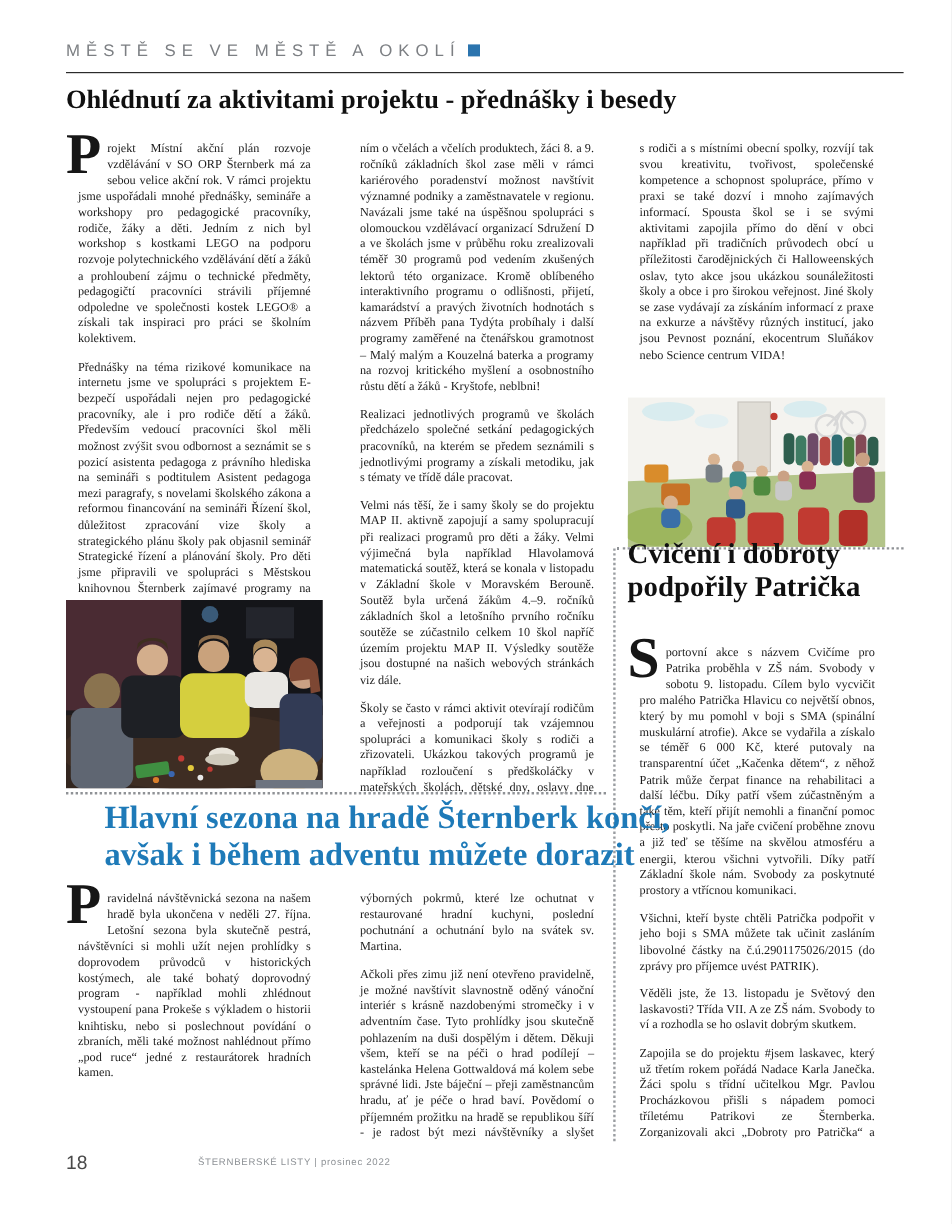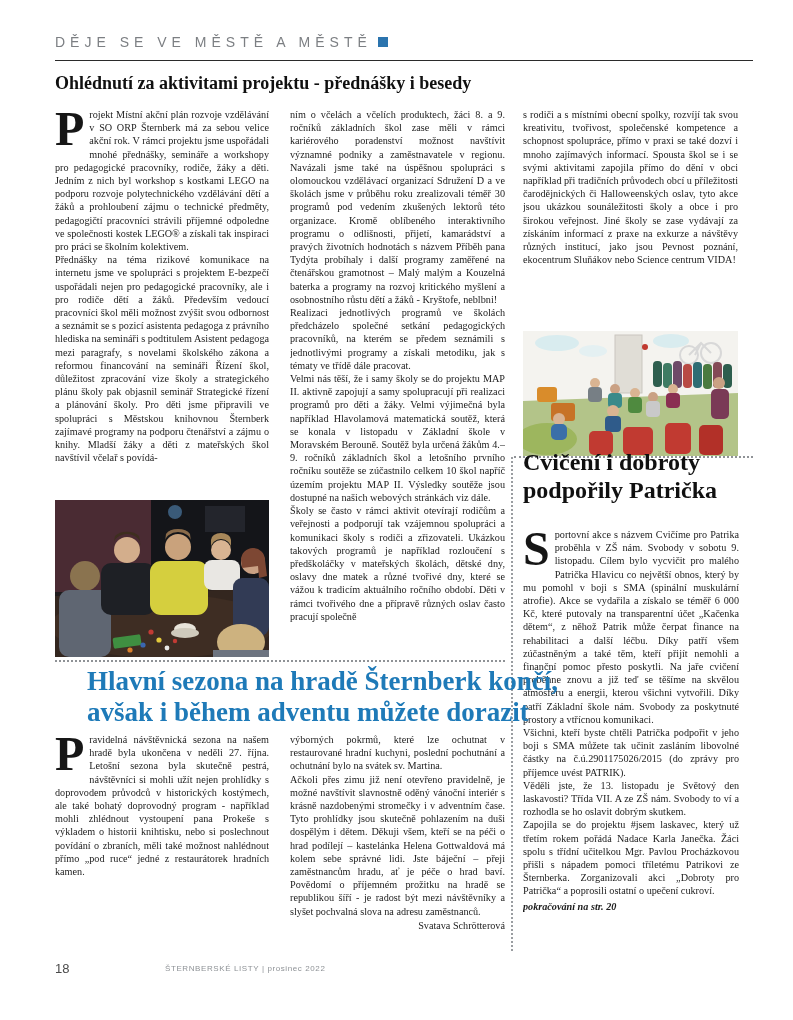--- a/index.html
+++ b/index.html
@@ -12,33 +12,33 @@
   .kicker{
     position:absolute;left:55px;top:34px;
     font-family:"Liberation Sans","DejaVu Sans",sans-serif;
     font-size:14px;letter-spacing:5px;color:#7c7f83;white-space:nowrap;
   }
   .kicker-square{display:inline-block;width:10px;height:10px;background:#2b74ae;margin-left:6px;vertical-align:baseline;}
   .toprule{position:absolute;left:55px;top:60px;width:698px;height:0;border-top:1.5px solid #2b2b2b;}
   
   .h1{
     position:absolute;left:55px;top:68px;width:700px;
-    font-size:18px;font-weight:bold;color:#101010;line-height:30px;white-space:nowrap;
+    font-size:22px;font-weight:bold;color:#101010;line-height:30px;white-space:nowrap;
   }
   .h2{
     position:absolute;left:55px;top:666px;width:478px;
     font-size:27px;font-weight:bold;color:#1e7ab8;line-height:31px;white-space:pre-line;margin-left:32px;
   }
   .h3{
     position:absolute;left:523px;top:448px;width:230px;
     font-size:24px;font-weight:bold;color:#101010;line-height:28px;white-space:pre-line;
   }
   
   .col{position:absolute;overflow:hidden;font-size:10.2px;line-height:13.2px;text-align:justify;}
-  .col p{margin:0;font-family:Liberation Serif, serif;}
+  .col p{margin:10px;font-family:Liberation Serif, serif;}
   .dropcap{
     float:left;font-size:48px;line-height:39px;font-weight:bold;color:#161616;
     padding:1px 5px 0 0;
   }
   .c1a{left:55px;top:108px;width:214px;height:390px;}
   .c2a{left:290px;top:108px;width:215px;height:553px;}
   .c3a{left:523px;top:108px;width:215px;height:221px;}
   .c1b{left:55px;top:733px;width:214px;height:215px;}
   .c2b{left:290px;top:733px;width:215px;height:218px;}
   .csb{left:523px;top:528px;width:216px;height:420px;}
@@ -49,30 +49,30 @@
   .dotted-h{position:absolute;height:0;border-top:2px dotted #8f9296;}
   .sep-article2{left:55px;top:660px;width:450px;}
   .sep-sidebar{left:514px;top:456px;width:239px;}
   .dotted-v{position:absolute;left:511px;top:457px;height:494px;width:0;border-left:2px dotted #9a9da1;}
   
   .photo{position:absolute;overflow:hidden;}
   .photo svg{display:block;}
   .photo1{left:55px;top:500px;width:214px;height:157px;}
   .photo2{left:523px;top:331px;width:215px;height:125px;}
   
-  .folio{position:absolute;left:55px;top:961px;font-family:"Liberation Sans","DejaVu Sans",sans-serif;font-size:13px;color:#4a4a4a;}
+  .folio{position:absolute;left:55px;top:961px;font-family:"Liberation Sans","DejaVu Sans",sans-serif;font-size:16px;color:#4a4a4a;}
   .publine{position:absolute;left:165px;top:964px;font-family:"Liberation Sans","DejaVu Sans",sans-serif;font-size:8px;letter-spacing:0.6px;color:#8e9296;}
 </style>
 </head>
 <body>
 
 <div class="page">
 
   <div class="kicker">
-    <span>DĚJE SE VE MĚSTĚ A MĚSTĚ</span><span class="kicker-square"></span>
+    <span>MĚSTĚ SE VE MĚSTĚ A OKOLÍ</span><span class="kicker-square"></span>
   </div>
   <div class="toprule"></div>
 
   <div class="h1">Ohlédnutí za aktivitami projektu - přednášky i besedy</div>
 
   <div class="col c1a">
     <span class="dropcap">P</span>
     <div>
         <p>rojekt Místní akční plán rozvoje vzdělávání v SO ORP Šternberk má za sebou velice akční rok. V rámci projektu jsme uspořádali mnohé přednášky, semináře a workshopy pro pedagogické pracovníky, rodiče, žáky a děti. Jedním z nich byl workshop s kostkami LEGO na podporu rozvoje polytechnického vzdělávání dětí a žáků a prohloubení zájmu o technické předměty, pedagogičtí pracovníci strávili příjemné odpoledne ve společnosti kostek LEGO® a získali tak inspiraci pro práci se školním kolektivem.</p>
         <p>Přednášky na téma rizikové komunikace na internetu jsme ve spolupráci s projektem E-bezpečí uspořádali nejen pro pedagogické pracovníky, ale i pro rodiče dětí a žáků. Především vedoucí pracovníci škol měli možnost zvýšit svou odbornost a seznámit se s pozicí asistenta pedagoga z právního hlediska na semináři s podtitulem Asistent pedagoga mezi paragrafy, s novelami školského zákona a reformou financování na semináři Řízení škol, důležitost zpracování vize školy a strategického plánu školy pak objasnil seminář Strategické řízení a plánování školy. Pro děti jsme připravili ve spolupráci s Městskou knihovnou Šternberk zajímavé programy na podporu čtenářství a zájmu o knihy. Mladší žáky a děti z mateřských škol navštívil včelař s povídá-</p>

